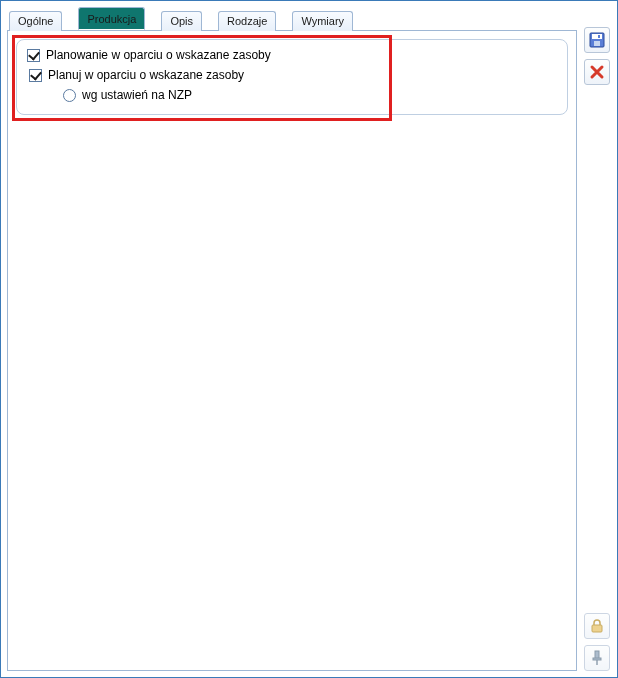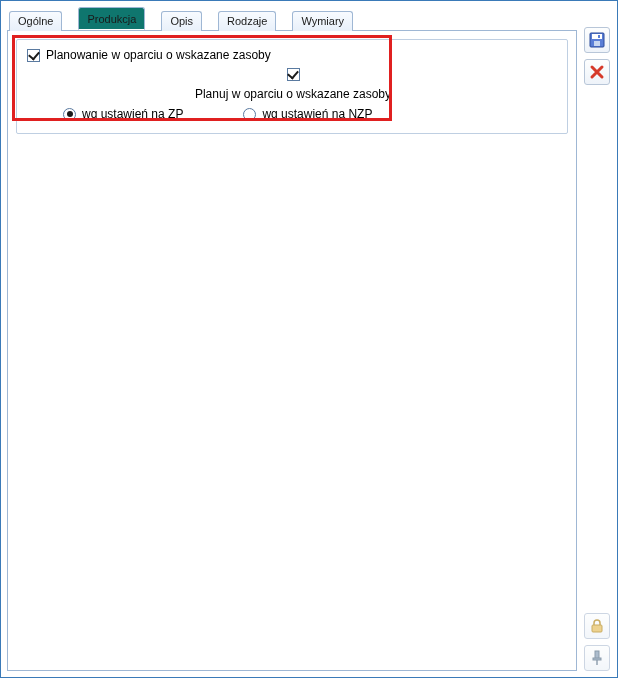--- a/index.html
+++ b/index.html
@@ -124,21 +124,21 @@
     left: 4px;
     top: 4px;
     width: 380px;
     height: 86px;
     border: 3px solid #e02020;
     pointer-events: none;
     z-index: 5;
   }
   .group {
     border: 1px solid #bfcfe2;
-    border-radius: 2px;
+    border-radius: 8px;
     padding: 8px 10px 12px 10px;
     margin-bottom: 10px;
   }
   .chk-row {
     display: flex;
     align-items: center;
     gap: 6px;
     margin-bottom: 6px;
   }
   .chk {
@@ -156,21 +156,21 @@
     content: "";
     width: 8px;
     height: 5px;
     border-left: 2px solid #1a1a1a;
     border-bottom: 2px solid #1a1a1a;
     transform: rotate(-50deg);
     position: relative;
     top: -1px;
   }
   .chk-label { color: #000; font-size: 12px; }
-  .indent-1 { margin-left: 2px; flex-direction: column; }
+  .indent-1 { margin-left: 2px; }
   .indent-2 { margin-left: 36px; }
   .radio-row {
     display: flex;
     align-items: center;
     gap: 60px;
     margin-top: 6px;
   }
   .radio-item {
     display: flex;
     align-items: center;
@@ -246,24 +246,20 @@
             <span class="chk checked"></span>
             <span class="chk-label">Planowanie w oparciu o wskazane zasoby</span>
           </div>
 
           <div class="chk-row indent-1">
             <span class="chk checked"></span>
             <span class="chk-label">Planuj w oparciu o wskazane zasoby</span>
           </div>
 
           <div class="radio-row indent-2">
-            <div class="radio-item">
-              <span class="radio selected"></span>
-              <span>wg ustawień na ZP</span>
-            </div>
             <div class="radio-item">
               <span class="radio"></span>
               <span>wg ustawień na NZP</span>
             </div>
           </div>
 
         </div>
 
       </div>
     </div>

